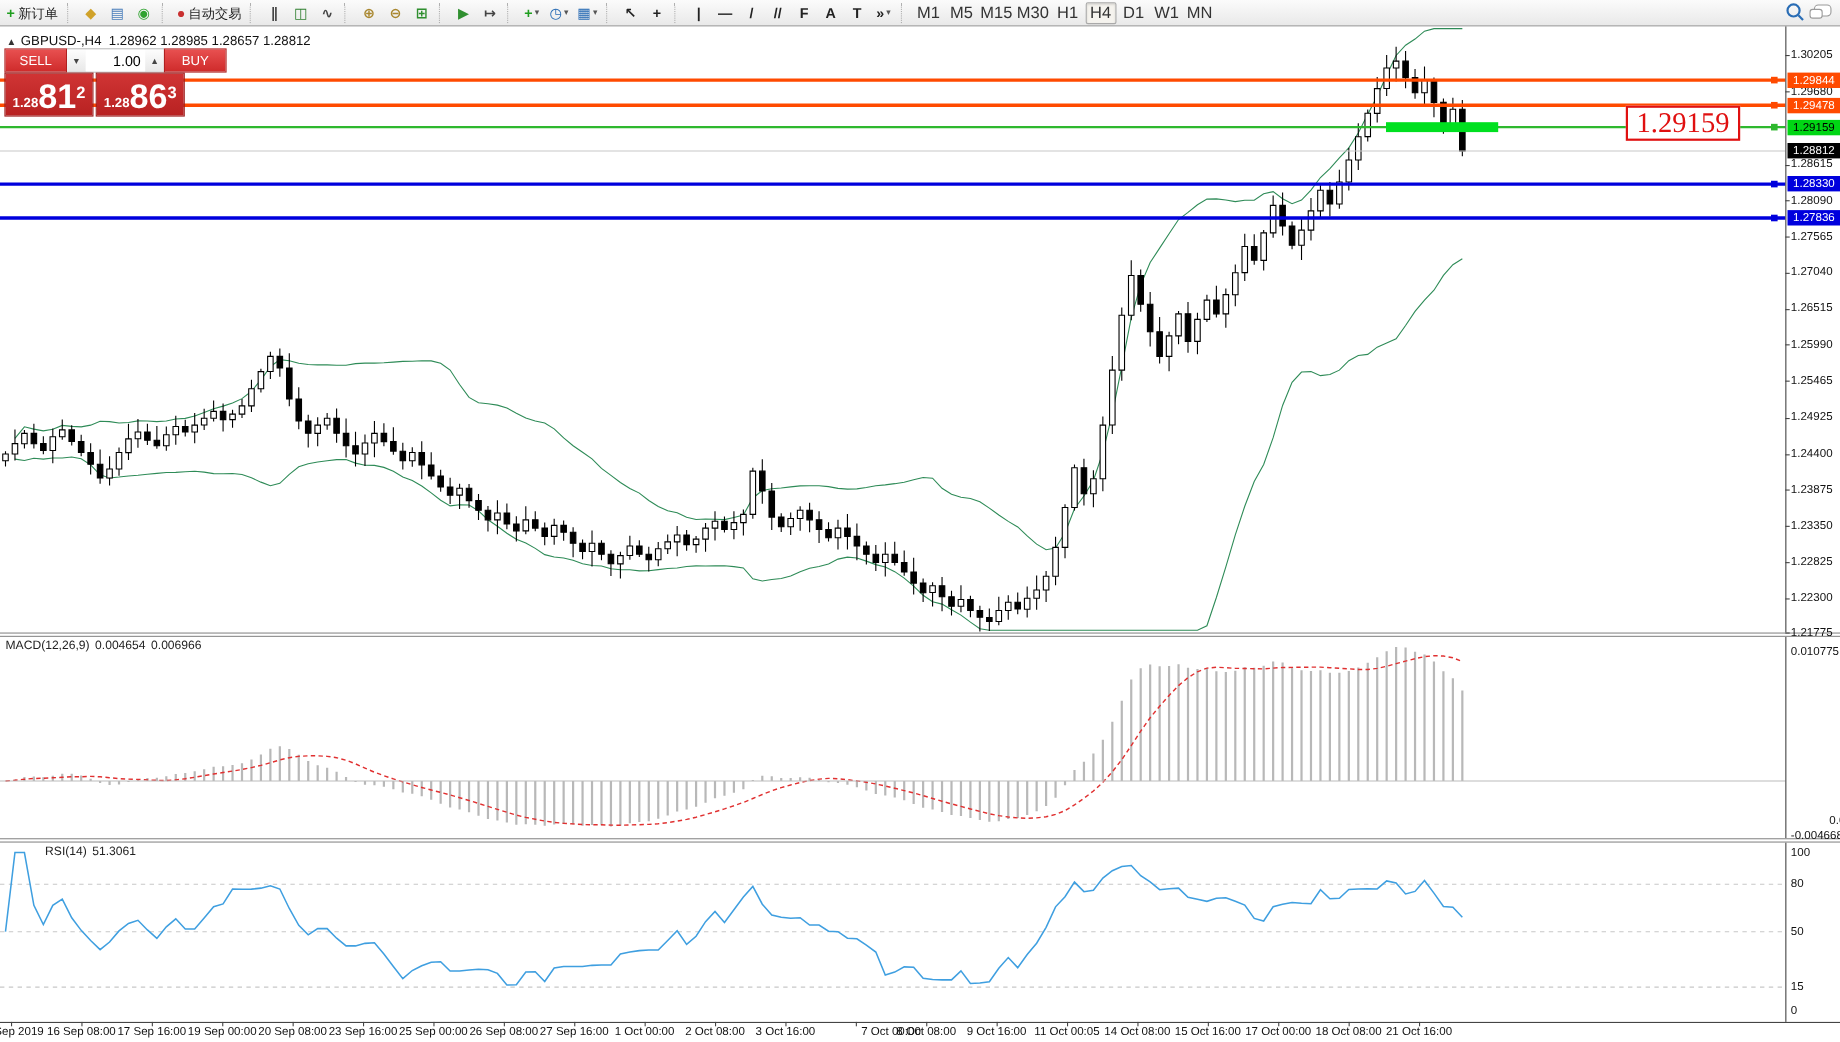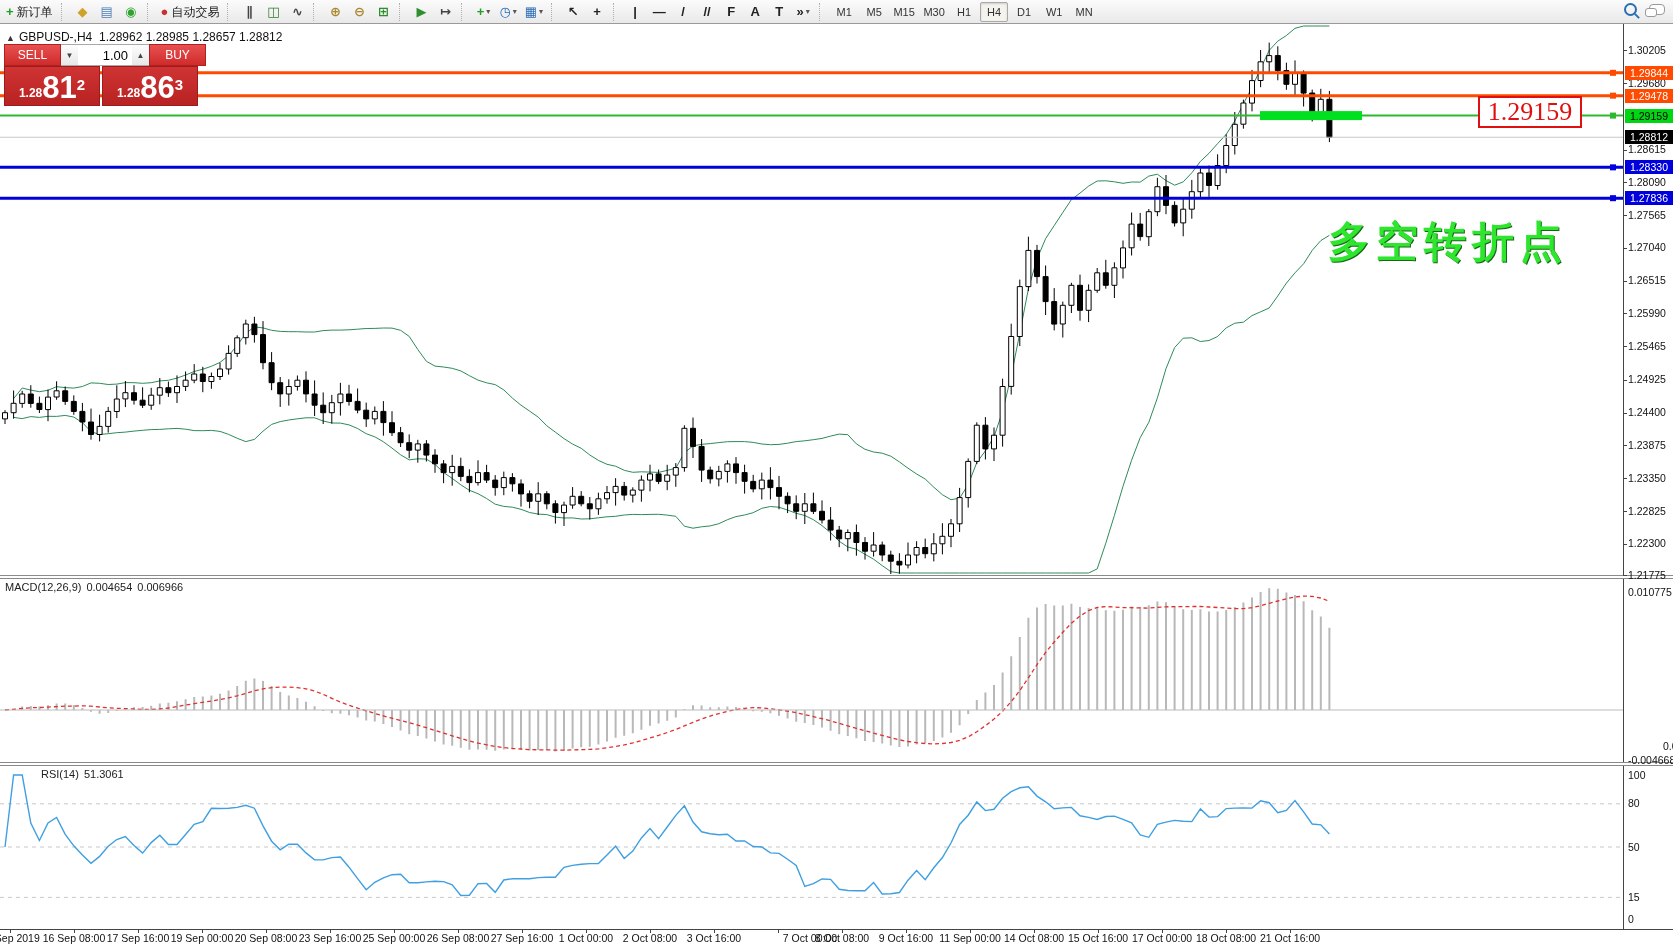--- a/index.html
+++ b/index.html
@@ -9,21 +9,21 @@
   #toolbar{position:absolute;left:0;top:0;width:1673px;height:24px;
     background:linear-gradient(#fbfbfb,#e9e9e9);border-bottom:1px solid #9a9a9a;
     display:flex;align-items:center;padding-left:2px;box-sizing:border-box;}
   .tb-btn{height:20px;min-width:22px;display:flex;align-items:center;justify-content:center;
     margin:0 1px;border:1px solid transparent;border-radius:2px;font-size:13px;line-height:1;
     cursor:default;white-space:nowrap;padding:0 2px;box-sizing:border-box;}
   .tb-btn .lbl{font-size:12px;color:#222;margin-left:3px;}
   .tb-btn .dd{font-size:8px;color:#555;margin-left:2px;}
   .tb-sep{width:6px;height:18px;border-left:1px dotted #b0b0b0;margin:0 3px 0 4px;}
   .tf-btn{height:18px;min-width:26px;display:flex;align-items:center;justify-content:center;
-    font-size:11px;color:#333;border:1px solid transparent;border-radius:2px;margin:0 1px;}
+    font-size:15px;color:#333;border:1px solid transparent;border-radius:2px;margin:0 1px;}
   .tf-btn.active{background:#f5f3ee;border-color:#a9a9a9;box-shadow:inset 0 1px 2px rgba(0,0,0,.15);}
   #tb-right{position:absolute;right:8px;top:3px;display:flex;gap:12px;align-items:center;}
   .mag{width:9px;height:9px;border:2px solid #2a6db5;border-radius:50%;position:relative;}
   .mag::after{content:"";position:absolute;width:6px;height:2px;background:#2a6db5;
     transform:rotate(45deg);left:8px;top:10px;}
   .chat{width:14px;height:9px;border:1.5px solid #9a9a9a;border-radius:4px;position:relative;background:#fff;}
   .chat::before{content:"";position:absolute;width:10px;height:7px;border:1.5px solid #9a9a9a;
     border-radius:3px;left:-5px;top:3px;background:#fff;}
 
   
@@ -45,21 +45,21 @@
   
   #one-click{position:absolute;left:4px;top:44px;width:202px;z-index:40;font-family:"Liberation Sans",sans-serif;}
   #oc-row1{display:flex;height:22px;}
   .oc-btn{width:57px;background:linear-gradient(#e85050,#cf2b2b);color:#fff;font-size:12px;
     display:flex;align-items:center;justify-content:center;border:1px solid #b02020;box-sizing:border-box;}
   .oc-spin{flex:1;display:flex;border:1px solid #a9a9a9;border-left:none;border-right:none;background:#fff;}
   .oc-arrow{width:17px;display:flex;align-items:center;justify-content:center;font-size:8px;color:#444;
     background:linear-gradient(#fdfdfd,#e8e8e8);}
   #oc-volume{flex:1;border:none;outline:none;text-align:right;font-size:13px;padding-right:4px;width:40px;}
   #oc-row2{display:flex;height:40px;margin-top:0;}
-  .oc-price{width:96px;background:linear-gradient(#d03434,#b82222);color:#fff;position:relative;
+  .oc-price{width:81px;background:linear-gradient(#d03434,#b82222);color:#fff;position:relative;
     display:flex;align-items:flex-end;justify-content:center;border:1px solid #9c1b1b;box-sizing:border-box;}
   .oc-price .small{font-size:12px;font-weight:bold;margin-bottom:5px;}
   .oc-price .big{font-size:31px;font-weight:bold;line-height:34px;}
   .oc-price .sup{font-size:15px;font-weight:bold;position:relative;top:-12px;}
 
   
   #price-tag{position:absolute;left:1478px;top:96px;width:100px;height:28px;background:#fff;
     border:2px solid #e01010;color:#e01010;font-family:"Liberation Serif",serif;
     font-size:26px;line-height:27px;text-align:center;z-index:40;}
   #turning-point{position:absolute;left:1328px;top:214px;font-size:42px;font-weight:bold;color:#2ee62e;
@@ -245,21 +245,20 @@
       <path d="M5,710V710.0M13.6,710V708.7M22.2,710V706.4M30.799999999999997,710V705.9M39.4,710V706.5M48,710V705.2M56.599999999999994,710V703.4M65.19999999999999,710V703.5M73.8,710V705.1M82.39999999999999,710V707.9M91,710V711.8M99.6,710V713.7M108.19999999999999,710V713.1M116.8,710V710.9M125.39999999999999,710V708.2M134,710V707.2M142.6,710V707.1M151.2,710V705.7M159.79999999999998,710V703.6M168.4,710V702.7M177,710V701.2M185.6,710V699.3M194.2,710V697.0M202.79999999999998,710V696.5M211.39999999999998,710V695.5M220,710V693.8M228.6,710V690.5M237.2,710V685.9M245.79999999999998,710V680.7M254.39999999999998,710V678.5M263,710V681.0M271.59999999999997,710V686.1M280.2,710V691.9M288.8,710V695.6M297.4,710V697.9M306,710V701.7M314.59999999999997,710V706.3M323.2,710V711.0M331.8,710V713.3M340.4,710V713.8M349,710V715.3M357.59999999999997,710V717.6M366.2,710V720.5M374.8,710V721.6M383.4,710V723.9M392,710V727.0M400.59999999999997,710V730.6M409.2,710V734.2M417.79999999999995,710V735.9M426.4,710V738.5M435,710V741.5M443.59999999999997,710V744.6M452.2,710V745.8M460.79999999999995,710V747.8M469.4,710V749.7M478,710V749.4M486.59999999999997,710V749.8M495.2,710V750.7M503.79999999999995,710V749.5M512.4,710V749.0M521,710V749.5M529.6,710V750.6M538.1999999999999,710V749.9M546.8,710V750.3M555.4,710V751.4M564,710V750.7M572.6,710V748.5M581.1999999999999,710V747.3M589.8,710V746.7M598.4,710V744.4M607,710V741.4M615.6,710V737.7M624.1999999999999,710V735.8M632.8,710V733.3M641.4,710V729.7M650,710V725.7M658.6,710V723.5M667.1999999999999,710V720.7M675.8,710V717.4M684.4,710V709.2M693,710V705.3M701.6,710V705.6M710.1999999999999,710V707.2M718.8,710V707.3M727.4,710V706.5M736,710V707.1M744.6,710V708.8M753.1999999999999,710V711.2M761.8,710V711.8M770.4,710V713.3M779,710V715.7M787.6,710V718.6M796.1999999999999,710V721.8M804.8,710V723.1M813.4,710V725.0M822,710V727.6M830.5999999999999,710V730.8M839.1999999999999,710V734.3M847.8,710V735.9M856.4,710V738.2M865,710V741.0M873.5999999999999,710V741.9M882.1999999999999,710V743.6M890.8,710V745.5M899.4,710V747.1M908,710V746.5M916.5999999999999,710V744.6M925.1999999999999,710V743.6M933.8,710V741.0M942.4,710V737.6M951,710V732.8M959.5999999999999,710V725.2M968.1999999999999,710V713.9M976.8,710V700.0M985.4,710V692.6M994,710V685.0M1002.5999999999999,710V672.5M1011.1999999999999,710V656.2M1019.8,710V637.0M1028.4,710V617.8M1037,710V607.4M1045.6,710V604.0M1054.2,710V605.6M1062.8,710V605.5M1071.3999999999999,710V603.8M1080,710V607.1M1088.6,710V608.1M1097.2,710V607.6M1105.8,710V610.2M1114.3999999999999,710V610.8M1123,710V609.7M1131.6,710V606.6M1140.2,710V607.1M1148.8,710V605.2M1157.3999999999999,710V601.4M1166,710V602.3M1174.6,710V606.7M1183.2,710V609.3M1191.8,710V610.1M1200.3999999999999,710V609.3M1209,710V611.5M1217.6,710V611.6M1226.2,710V610.0M1234.8,710V606.9M1243.3999999999999,710V602.6M1252,710V597.4M1260.6,710V592.0M1269.2,710V588.2M1277.8,710V588.7M1286.3999999999999,710V592.4M1295,710V595.1M1303.6,710V601.3M1312.2,710V610.3M1320.8,710V616.5M1329.3999999999999,710V627.7" stroke="#b8b8b8" stroke-width="2" fill="none"></path>
       <polyline points="5,710.0 13.6,709.3 22.2,708.4 30.799999999999997,707.7 39.4,707.5 48,707.1 56.599999999999994,706.6 65.19999999999999,706.2 73.8,706.1 82.39999999999999,705.8 91,706.2 99.6,707.0 108.19999999999999,707.8 116.8,708.3 125.39999999999999,708.6 134,709.0 142.6,709.4 151.2,709.5 159.79999999999998,709.0 168.4,708.0 177,706.6 185.6,705.1 194.2,703.6 202.79999999999998,702.3 211.39999999999998,701.0 220,699.5 228.6,697.8 237.2,695.8 245.79999999999998,693.4 254.39999999999998,690.8 263,688.8 271.59999999999997,687.6 280.2,687.1 288.8,687.1 297.4,687.6 306,688.8 314.59999999999997,691.1 323.2,694.4 331.8,698.3 340.4,702.0 349,705.2 357.59999999999997,708.1 366.2,710.8 374.8,713.4 383.4,715.9 392,718.2 400.59999999999997,720.4 409.2,722.7 417.79999999999995,725.2 426.4,727.7 435,730.4 443.59999999999997,733.1 452.2,735.8 460.79999999999995,738.4 469.4,741.0 478,743.1 486.59999999999997,744.8 495.2,746.4 503.79999999999995,747.6 512.4,748.5 521,749.0 529.6,749.6 538.1999999999999,749.8 546.8,749.8 555.4,750.1 564,750.2 572.6,749.9 581.1999999999999,749.7 589.8,749.4 598.4,748.9 607,747.8 615.6,746.5 624.1999999999999,744.9 632.8,742.9 641.4,740.5 650,738.0 658.6,735.4 667.1999999999999,732.5 675.8,729.5 684.4,725.9 693,722.3 701.6,718.9 710.1999999999999,716.0 718.8,713.6 727.4,711.4 736,709.6 744.6,708.3 753.1999999999999,707.6 761.8,707.9 770.4,708.8 779,709.9 787.6,711.1 796.1999999999999,712.7 804.8,714.6 813.4,716.6 822,718.7 830.5999999999999,720.9 839.1999999999999,723.3 847.8,725.9 856.4,728.4 865,730.8 873.5999999999999,733.1 882.1999999999999,735.4 890.8,737.6 899.4,739.8 908,741.5 916.5999999999999,742.7 925.1999999999999,743.5 933.8,743.9 942.4,743.5 951,742.5 959.5999999999999,740.4 968.1999999999999,736.9 976.8,731.7 985.4,725.7 994,719.1 1002.5999999999999,711.2 1011.1999999999999,701.7 1019.8,690.6 1028.4,677.8 1037,664.7 1045.6,652.5 1054.2,642.0 1062.8,632.3 1071.3999999999999,623.3 1080,616.0 1088.6,610.7 1097.2,607.4 1105.8,606.6 1114.3999999999999,607.0 1123,607.6 1131.6,607.7 1140.2,607.9 1148.8,608.1 1157.3999999999999,607.4 1166,606.8 1174.6,606.7 1183.2,606.6 1191.8,606.5 1200.3999999999999,606.5 1209,607.0 1217.6,607.5 1226.2,608.0 1234.8,608.6 1243.3999999999999,608.7 1252,607.6 1260.6,605.7 1269.2,603.3 1277.8,601.0 1286.3999999999999,598.8 1295,597.0 1303.6,596.1 1312.2,596.4 1320.8,598.0 1329.3999999999999,601.3" fill="none" stroke="#e03030" stroke-width="1.3" stroke-dasharray="4,3"></polyline>
       <line x1="0" x2="1623" y1="710" y2="710" stroke="#bbb" stroke-width="1"></line>
       <line x1="0" x2="1623" y1="803.8" y2="803.8" stroke="#c8c8c8" stroke-width="1" stroke-dasharray="4,4"></line>
       <line x1="0" x2="1623" y1="847" y2="847" stroke="#c8c8c8" stroke-width="1" stroke-dasharray="4,4"></line>
       <line x1="0" x2="1623" y1="897.4" y2="897.4" stroke="#c8c8c8" stroke-width="1" stroke-dasharray="4,4"></line>
       <polyline points="5,847.0 13.6,775.0 22.2,775.0 30.799999999999997,823.0 39.4,840.5 48,823.0 56.599999999999994,817.4 65.19999999999999,834.3 73.8,845.8 82.39999999999999,855.0 91,863.3 99.6,856.4 108.19999999999999,846.3 116.8,839.5 125.39999999999999,836.6 134,845.4 142.6,853.1 151.2,842.6 159.79999999999998,835.3 168.4,844.5 177,844.5 185.6,834.5 194.2,824.3 202.79999999999998,821.7 211.39999999999998,808.3 220,808.5 228.6,808.3 237.2,807.4 245.79999999999998,805.3 254.39999999999998,808.2 263,825.9 271.59999999999997,841.2 280.2,849.8 288.8,844.2 297.4,844.2 306,852.9 314.59999999999997,859.9 323.2,859.9 331.8,857.6 340.4,857.0 349,867.2 357.59999999999997,878.6 366.2,889.7 374.8,882.3 383.4,877.9 392,874.7 400.59999999999997,874.3 409.2,882.7 417.79999999999995,882.7 426.4,881.9 435,881.2 443.59999999999997,881.6 452.2,884.9 460.79999999999995,895.5 469.4,895.2 478,883.7 486.59999999999997,883.4 495.2,892.3 503.79999999999995,880.0 512.4,878.7 521,878.7 529.6,878.7 538.1999999999999,877.6 546.8,877.2 555.4,877.2 564,867.3 572.6,865.4 581.1999999999999,864.2 589.8,863.6 598.4,863.6 607,855.0 615.6,846.2 624.1999999999999,858.5 632.8,851.1 641.4,837.9 650,828.6 658.6,838.6 667.1999999999999,827.0 675.8,815.4 684.4,805.8 693,822.0 701.6,831.8 710.1999999999999,833.8 718.8,834.7 727.4,834.3 736,841.0 744.6,841.0 753.1999999999999,846.5 761.8,847.0 770.4,852.9 779,853.4 787.6,859.2 796.1999999999999,865.5 804.8,886.4 813.4,883.7 822,879.0 830.5999999999999,879.4 839.1999999999999,889.3 847.8,890.5 856.4,890.8 865,890.8 873.5999999999999,882.6 882.1999999999999,894.0 890.8,893.7 899.4,892.5 908,880.2 916.5999999999999,870.5 925.1999999999999,879.7 933.8,867.8 942.4,857.5 951,843.0 959.5999999999999,824.4 968.1999999999999,815.2 976.8,801.9 985.4,810.6 994,809.3 1002.5999999999999,798.2 1011.1999999999999,791.6 1019.8,787.8 1028.4,786.8 1037,796.1 1045.6,801.8 1054.2,808.8 1062.8,807.9 1071.3999999999999,807.4 1080,815.8 1088.6,817.4 1097.2,819.4 1105.8,816.5 1114.3999999999999,816.1 1123,819.3 1131.6,822.8 1140.2,834.9 1148.8,837.3 1157.3999999999999,824.3 1166,822.1 1174.6,820.4 1183.2,821.2 1191.8,821.6 1200.3999999999999,808.9 1209,817.1 1217.6,816.6 1226.2,808.6 1234.8,808.1 1243.3999999999999,808.0 1252,808.1 1260.6,800.8 1269.2,802.7 1277.8,812.7 1286.3999999999999,810.4 1295,800.5 1303.6,811.9 1312.2,824.0 1320.8,824.8 1329.3999999999999,833.9" fill="none" stroke="#3f9fe0" stroke-width="1.4"></polyline>
     </svg>
 
   <div id="price-tag">1.29159</div>
-  <div id="turning-point">多空转折点</div>
 
 <div class="axis-badge" style="top: 65.8207px; background: rgb(255, 74, 0); color: rgb(255, 255, 255);">1.29844</div>
     <div class="axis-badge" style="top: 88.6697px; background: rgb(255, 74, 0); color: rgb(255, 255, 255); text-align: center;">1.29478</div>
     <div class="axis-badge" style="top: 108.585px; background: rgb(0, 214, 20); color: rgb(0, 0, 0);">1.29159</div>
     <div class="axis-badge" style="top: 130.247px; background: rgb(0, 0, 0); color: rgb(255, 255, 255);">1.28812</div>
     <div class="axis-badge" style="top: 160.338px; background: rgb(0, 0, 221); color: rgb(255, 255, 255);">1.28330</div>
     <div class="axis-badge" style="top: 191.178px; background: rgb(0, 0, 221); color: rgb(255, 255, 255);">1.27836</div>
     <div class="axis-lbl" style="top: 43.7838px;">1.30205</div>
     <div class="axis-tick" style="top: 50.2838px;"></div>
     <div class="axis-lbl" style="top: 76.559px;">1.29680</div>
@@ -323,21 +322,21 @@
     <div class="time-lbl" style="left: 650px;">2 Oct 08:00</div>
     <div class="time-tick" style="left: 650px;"></div>
     <div class="time-lbl" style="left: 714px;">3 Oct 16:00</div>
     <div class="time-tick" style="left: 714px;"></div>
     <div class="time-lbl" style="left: 810px;">7 Oct 00:00</div>
     <div class="time-tick" style="left: 778px;"></div>
     <div class="time-lbl" style="left: 842px;">8 Oct 08:00</div>
     <div class="time-tick" style="left: 842px;"></div>
     <div class="time-lbl" style="left: 906px;">9 Oct 16:00</div>
     <div class="time-tick" style="left: 906px;"></div>
-    <div class="time-lbl" style="left: 970px;">11 Sep 00:00</div>
+    <div class="time-lbl" style="left: 970px;">11 Oct 00:05</div>
     <div class="time-tick" style="left: 970px;"></div>
     <div class="time-lbl" style="left: 1034px;">14 Oct 08:00</div>
     <div class="time-tick" style="left: 1034px;"></div>
     <div class="time-lbl" style="left: 1098px;">15 Oct 16:00</div>
     <div class="time-tick" style="left: 1098px;"></div>
     <div class="time-lbl" style="left: 1162px;">17 Oct 00:00</div>
     <div class="time-tick" style="left: 1162px;"></div>
     <div class="time-lbl" style="left: 1226px;">18 Oct 08:00</div>
     <div class="time-tick" style="left: 1226px;"></div>
     <div class="time-lbl" style="left: 1290px;">21 Oct 16:00</div>

